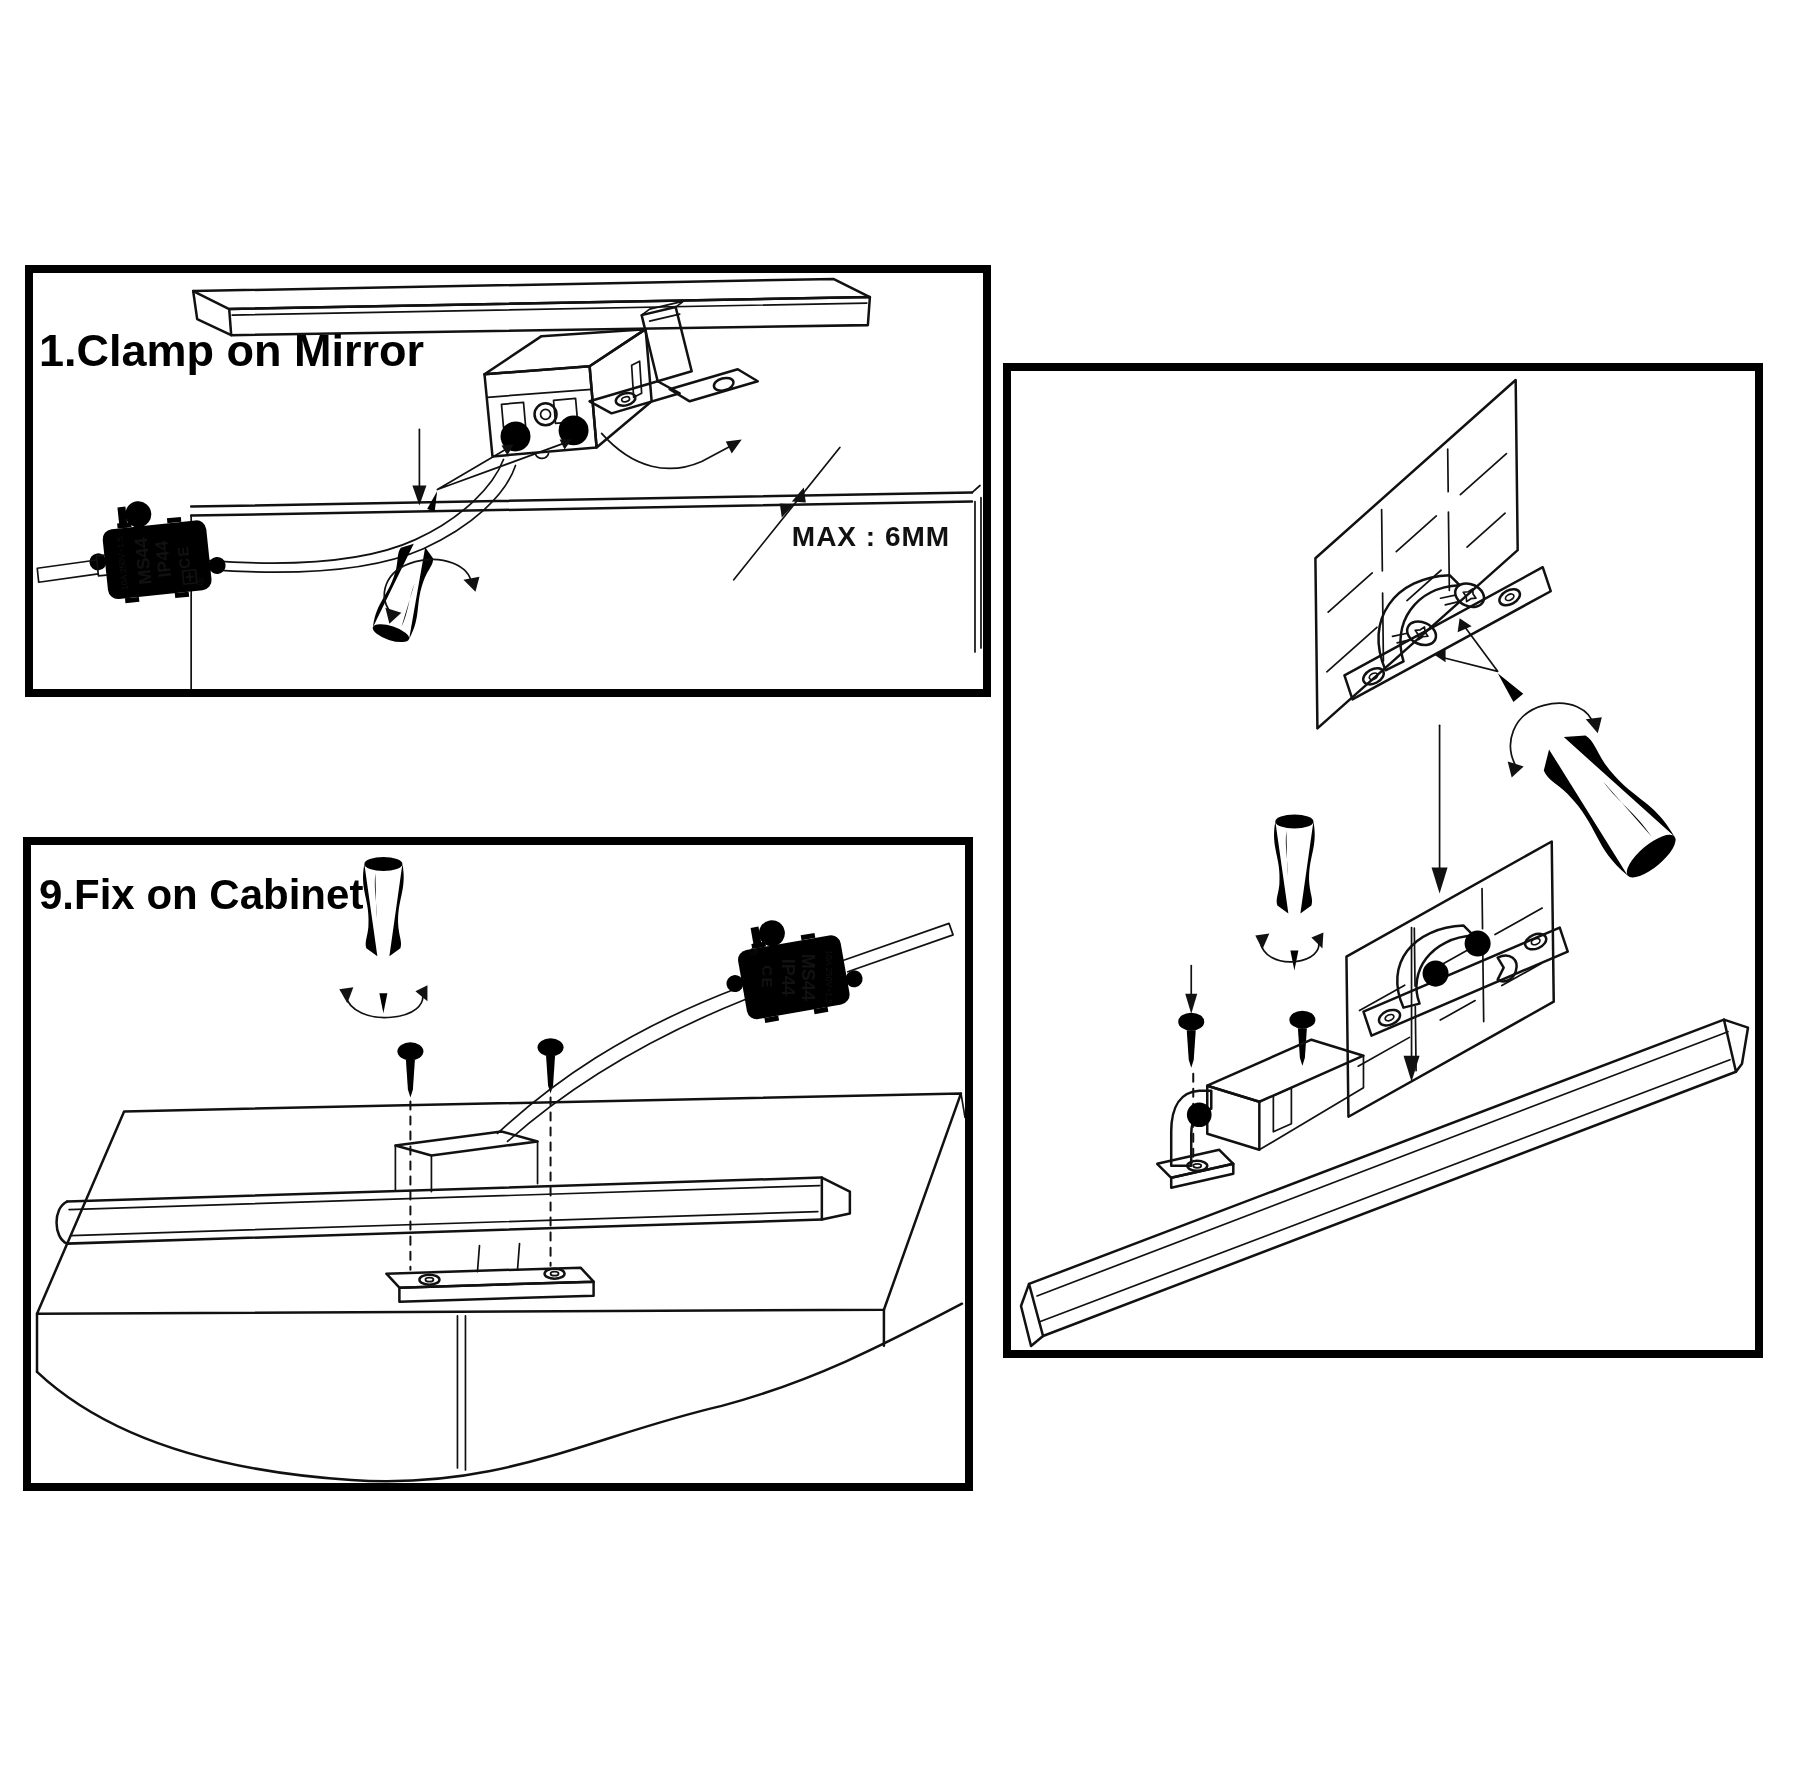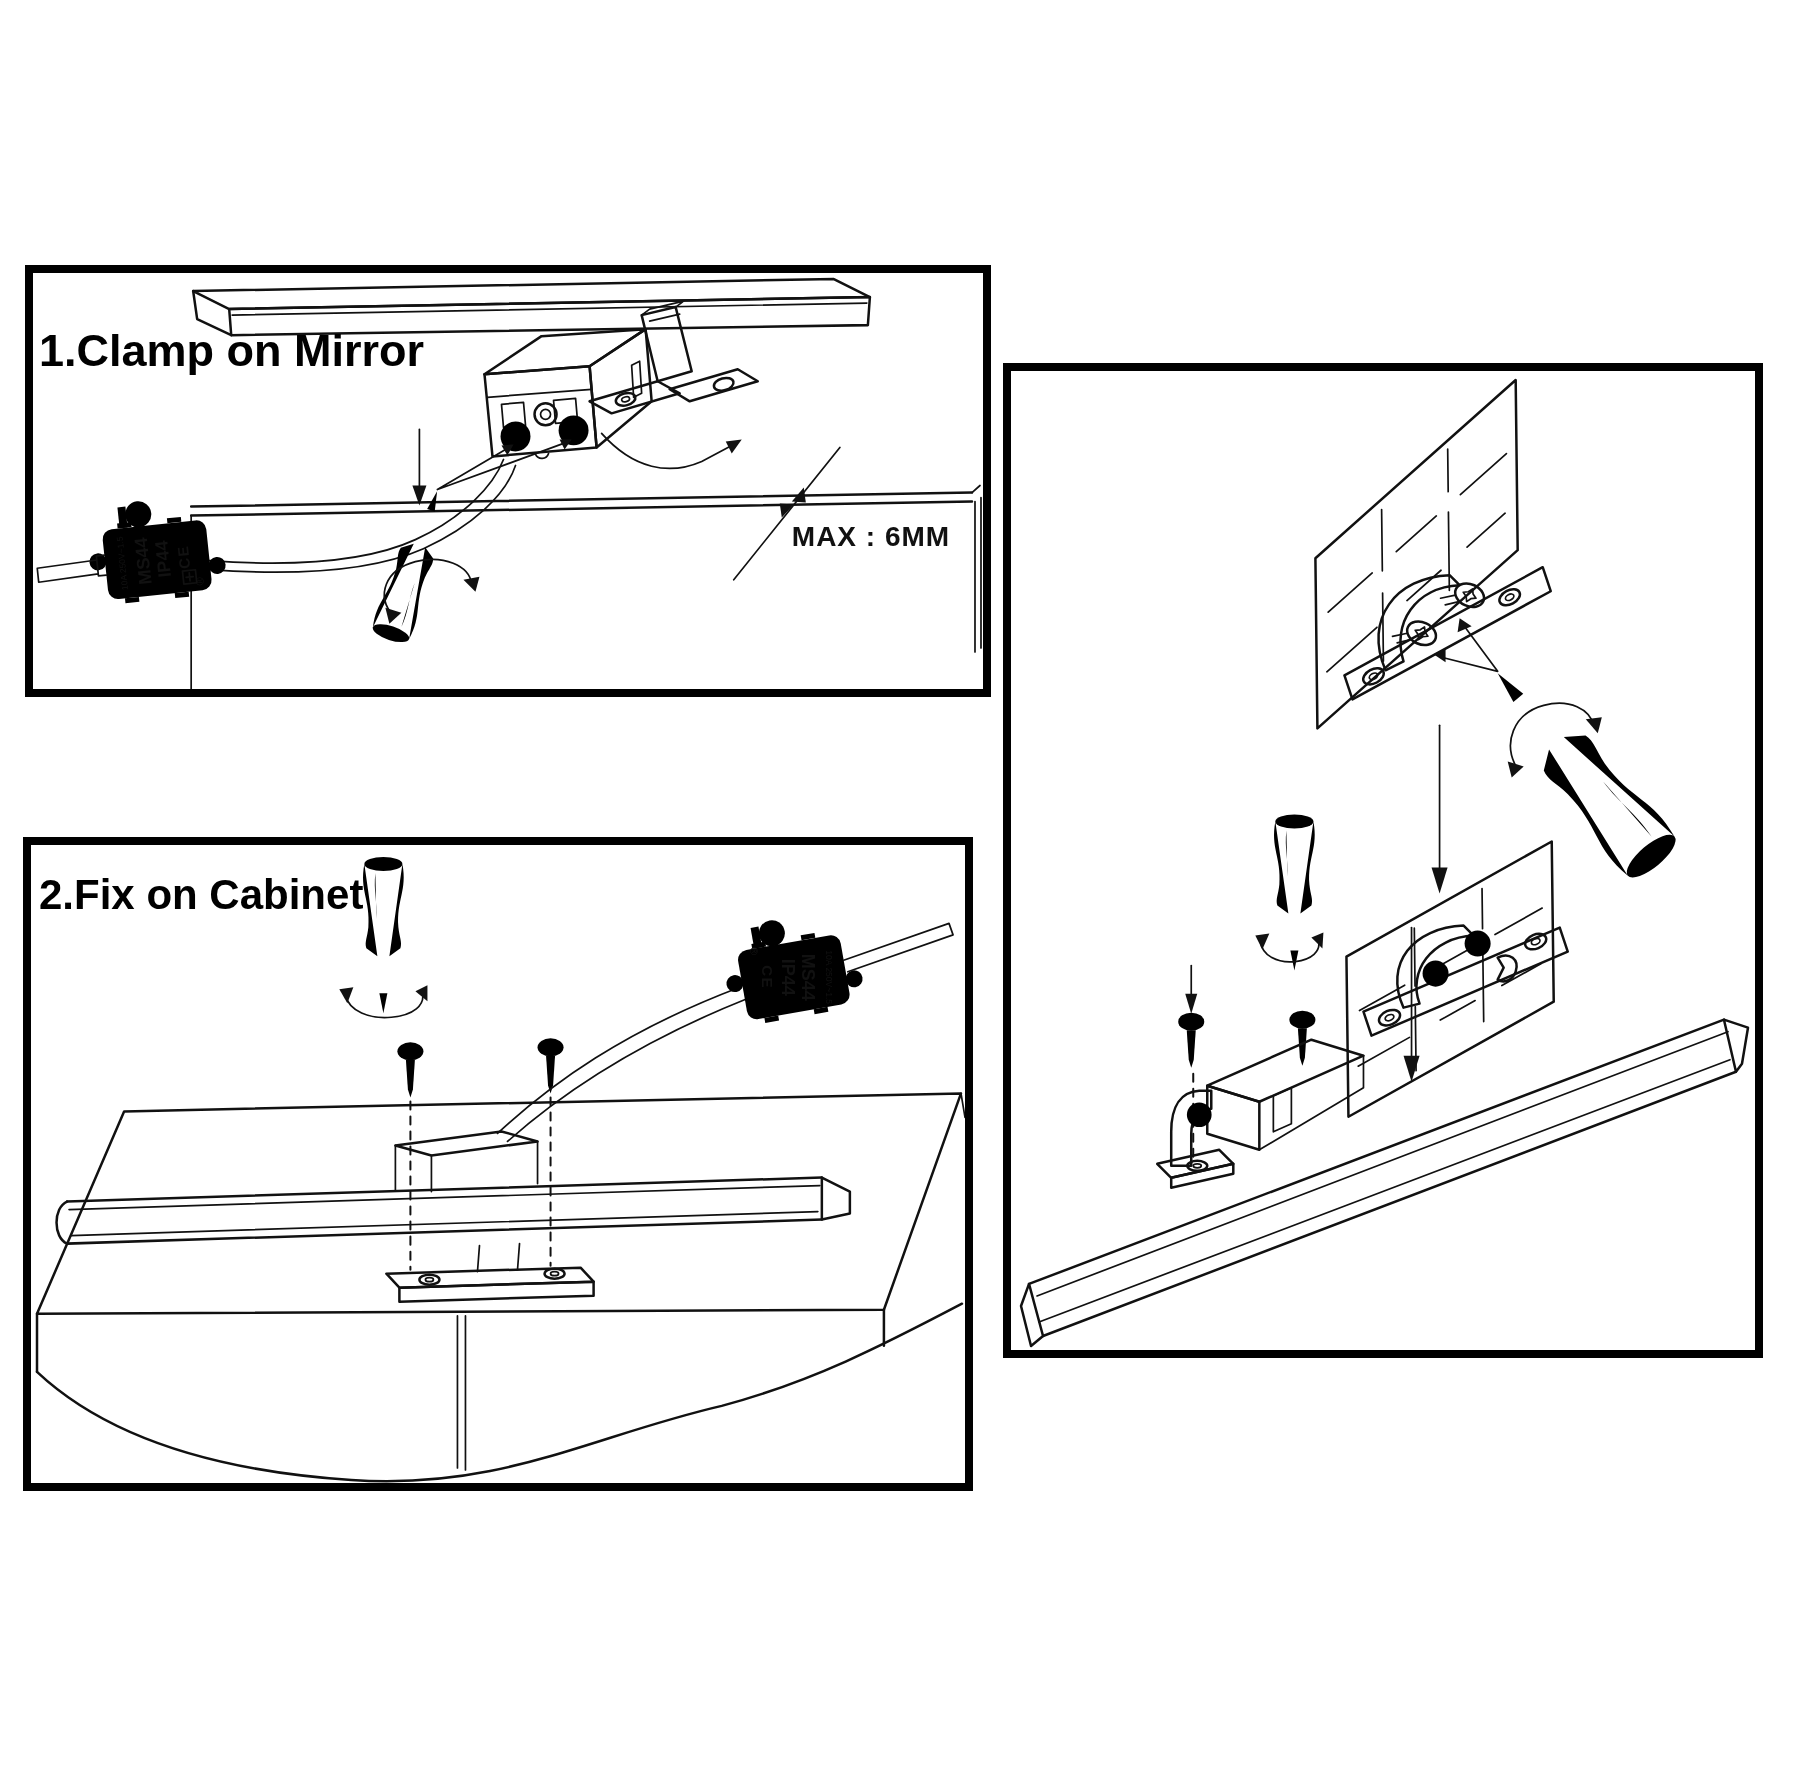--- a/index.html
+++ b/index.html
@@ -154,21 +154,21 @@
         <text class="big" transform="rotate(-90)" x="0" y="12" text-anchor="middle">IP44</text>
         <text class="ce" transform="rotate(-90)" x="0" y="32" text-anchor="middle">CE</text>
         <text class="tiny" transform="rotate(-90)" x="-26" y="44" text-anchor="middle">®</text>
         <path class="thin" d="M24,14 h13 v13 h-13 Z M27,20.5 h7 M30.5,16.5 v8"></path>
         <path class="thin" d="M-52,-10 h-8 v20 h8 M-60,-6 L-120,-4 M-60,8 L-120,10 M-120,-4 L-120,10"></path>
       </g>
     </svg>
   </figure>
 
   <figure class="panel" id="panel-2" style="margin:0">
-    <div class="panel-title">2.Fix on Cabinet</div>
+    <div class="panel-title">9.Fix on Cabinet</div>
     <svg class="art" viewBox="0 0 933 637" preserveAspectRatio="none">
 
       <g>
         <path d="M93,266 L929,248 L852,464 L6,468 Z"></path>
         <path class="thin" d="M929,248 L933,272"></path>
         <path d="M6,468 L6,526"></path>
         <path d="M852,464 L852,500"></path>
         <path class="thin" d="M426,470 L426,622 M434,470 L434,624"></path>
         <path d="M6,526 C70,586 170,624 320,634 C470,644 560,590 690,560 C780,536 850,500 930,458"></path>
       </g>

